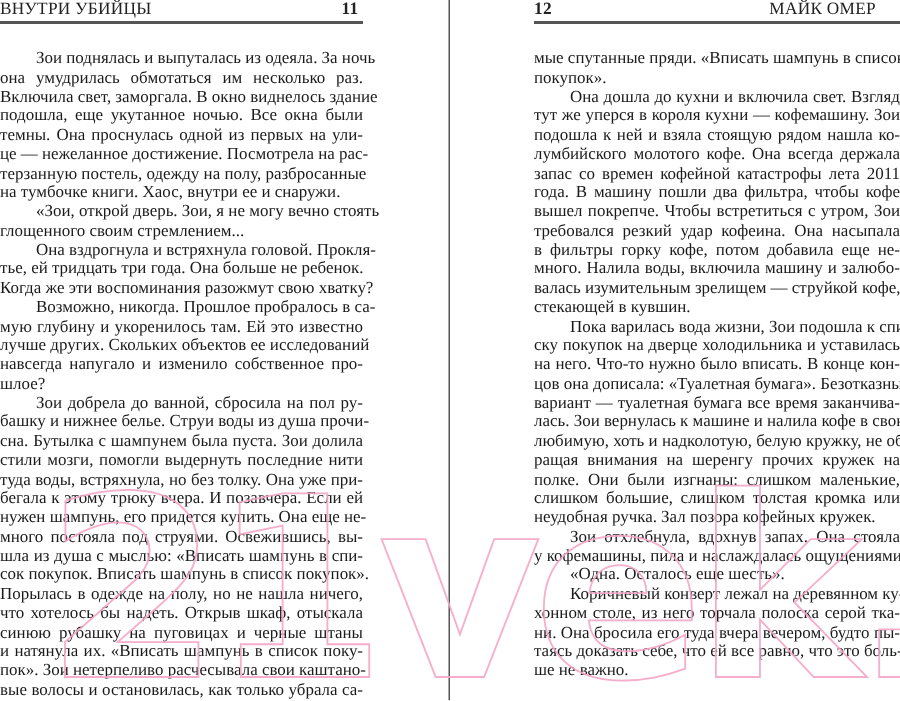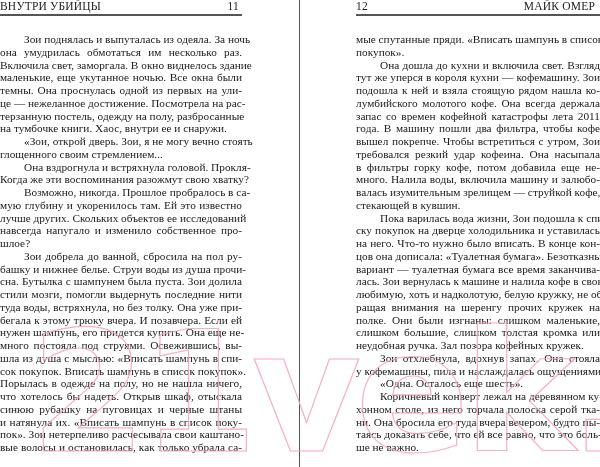--- a/index.html
+++ b/index.html
@@ -42,25 +42,25 @@
       right: 0;
       height: 14px;
       border-bottom: 2px solid #555555;
       font-family: "Liberation Serif", "DejaVu Serif", serif;
       font-size: 11.5px;
       line-height: 11px;
       letter-spacing: 0.2px;
       color: #222;
     }
     .running-head .title { position: absolute; top: 1px; }
-    .running-head .folio { position: absolute; top: 1px; font-weight: normal; }
+    .running-head .folio { position: absolute; top: 1px; font-weight: bold; }
     .page-left .running-head .title { left: 0; }
     .page-left .running-head .folio { right: 3px; }
     .page-right .running-head .folio { left: 0; }
-    .page-right .running-head .title { right: 5px; }
+    .page-right .running-head .title { right: 16px; }
 
     .body-text {
       position: absolute;
       top: 33px;
       left: 0;
       right: 0;
       font-family: "Liberation Serif", "DejaVu Serif", serif;
       font-size: 11.3px;
       line-height: 12.75px;
       text-align: justify;
@@ -104,28 +104,29 @@
 
   <div class="page page-left">
     <div class="running-head">
       <span class="title">ВНУТРИ УБИЙЦЫ</span>
       <span class="folio">11</span>
     </div>
     <div class="body-text" id="left-body">
         <span class="line indent">Зои поднялась и выпуталась из одеяла. За ночь</span>
         <span class="line">она умудрилась обмотаться им несколько раз.</span>
         <span class="line">Включила свет, заморгала. В окно виднелось здание</span>
-        <span class="line">маленькие, еще укутанное ночью. Все окна были</span>
+        <span class="line">подошла, еще укутанное ночью. Все окна были</span>
         <span class="line">темны. Она проснулась одной из первых на ули-</span>
         <span class="line">це — нежеланное достижение. Посмотрела на рас-</span>
         <span class="line">терзанную постель, одежду на полу, разбросанные</span>
         <span class="line last">на тумбочке книги. Хаос, внутри ее и снаружи.</span>
         <span class="line indent">«Зои, открой дверь. Зои, я не могу вечно стоять</span>
         <span class="line last">глощенного своим стремлением...</span>
         <span class="line indent">Она вздрогнула и встряхнула головой. Прокля-</span>
+        <span class="line">тье, ей тридцать три года. Она больше не ребенок.</span>
         <span class="line last">Когда же эти воспоминания разожмут свою хватку?</span>
         <span class="line indent">Возможно, никогда. Прошлое пробралось в са-</span>
         <span class="line">мую глубину и укоренилось там. Ей это известно</span>
         <span class="line">лучше других. Скольких объектов ее исследований</span>
         <span class="line">навсегда напугало и изменило собственное про-</span>
         <span class="line last">шлое?</span>
         <span class="line indent">Зои добрела до ванной, сбросила на пол ру-</span>
         <span class="line">башку и нижнее белье. Струи воды из душа прочи-</span>
         <span class="line">сна. Бутылка с шампунем была пуста. Зои долила</span>
         <span class="line">стили мозги, помогли выдернуть последние нити</span>

